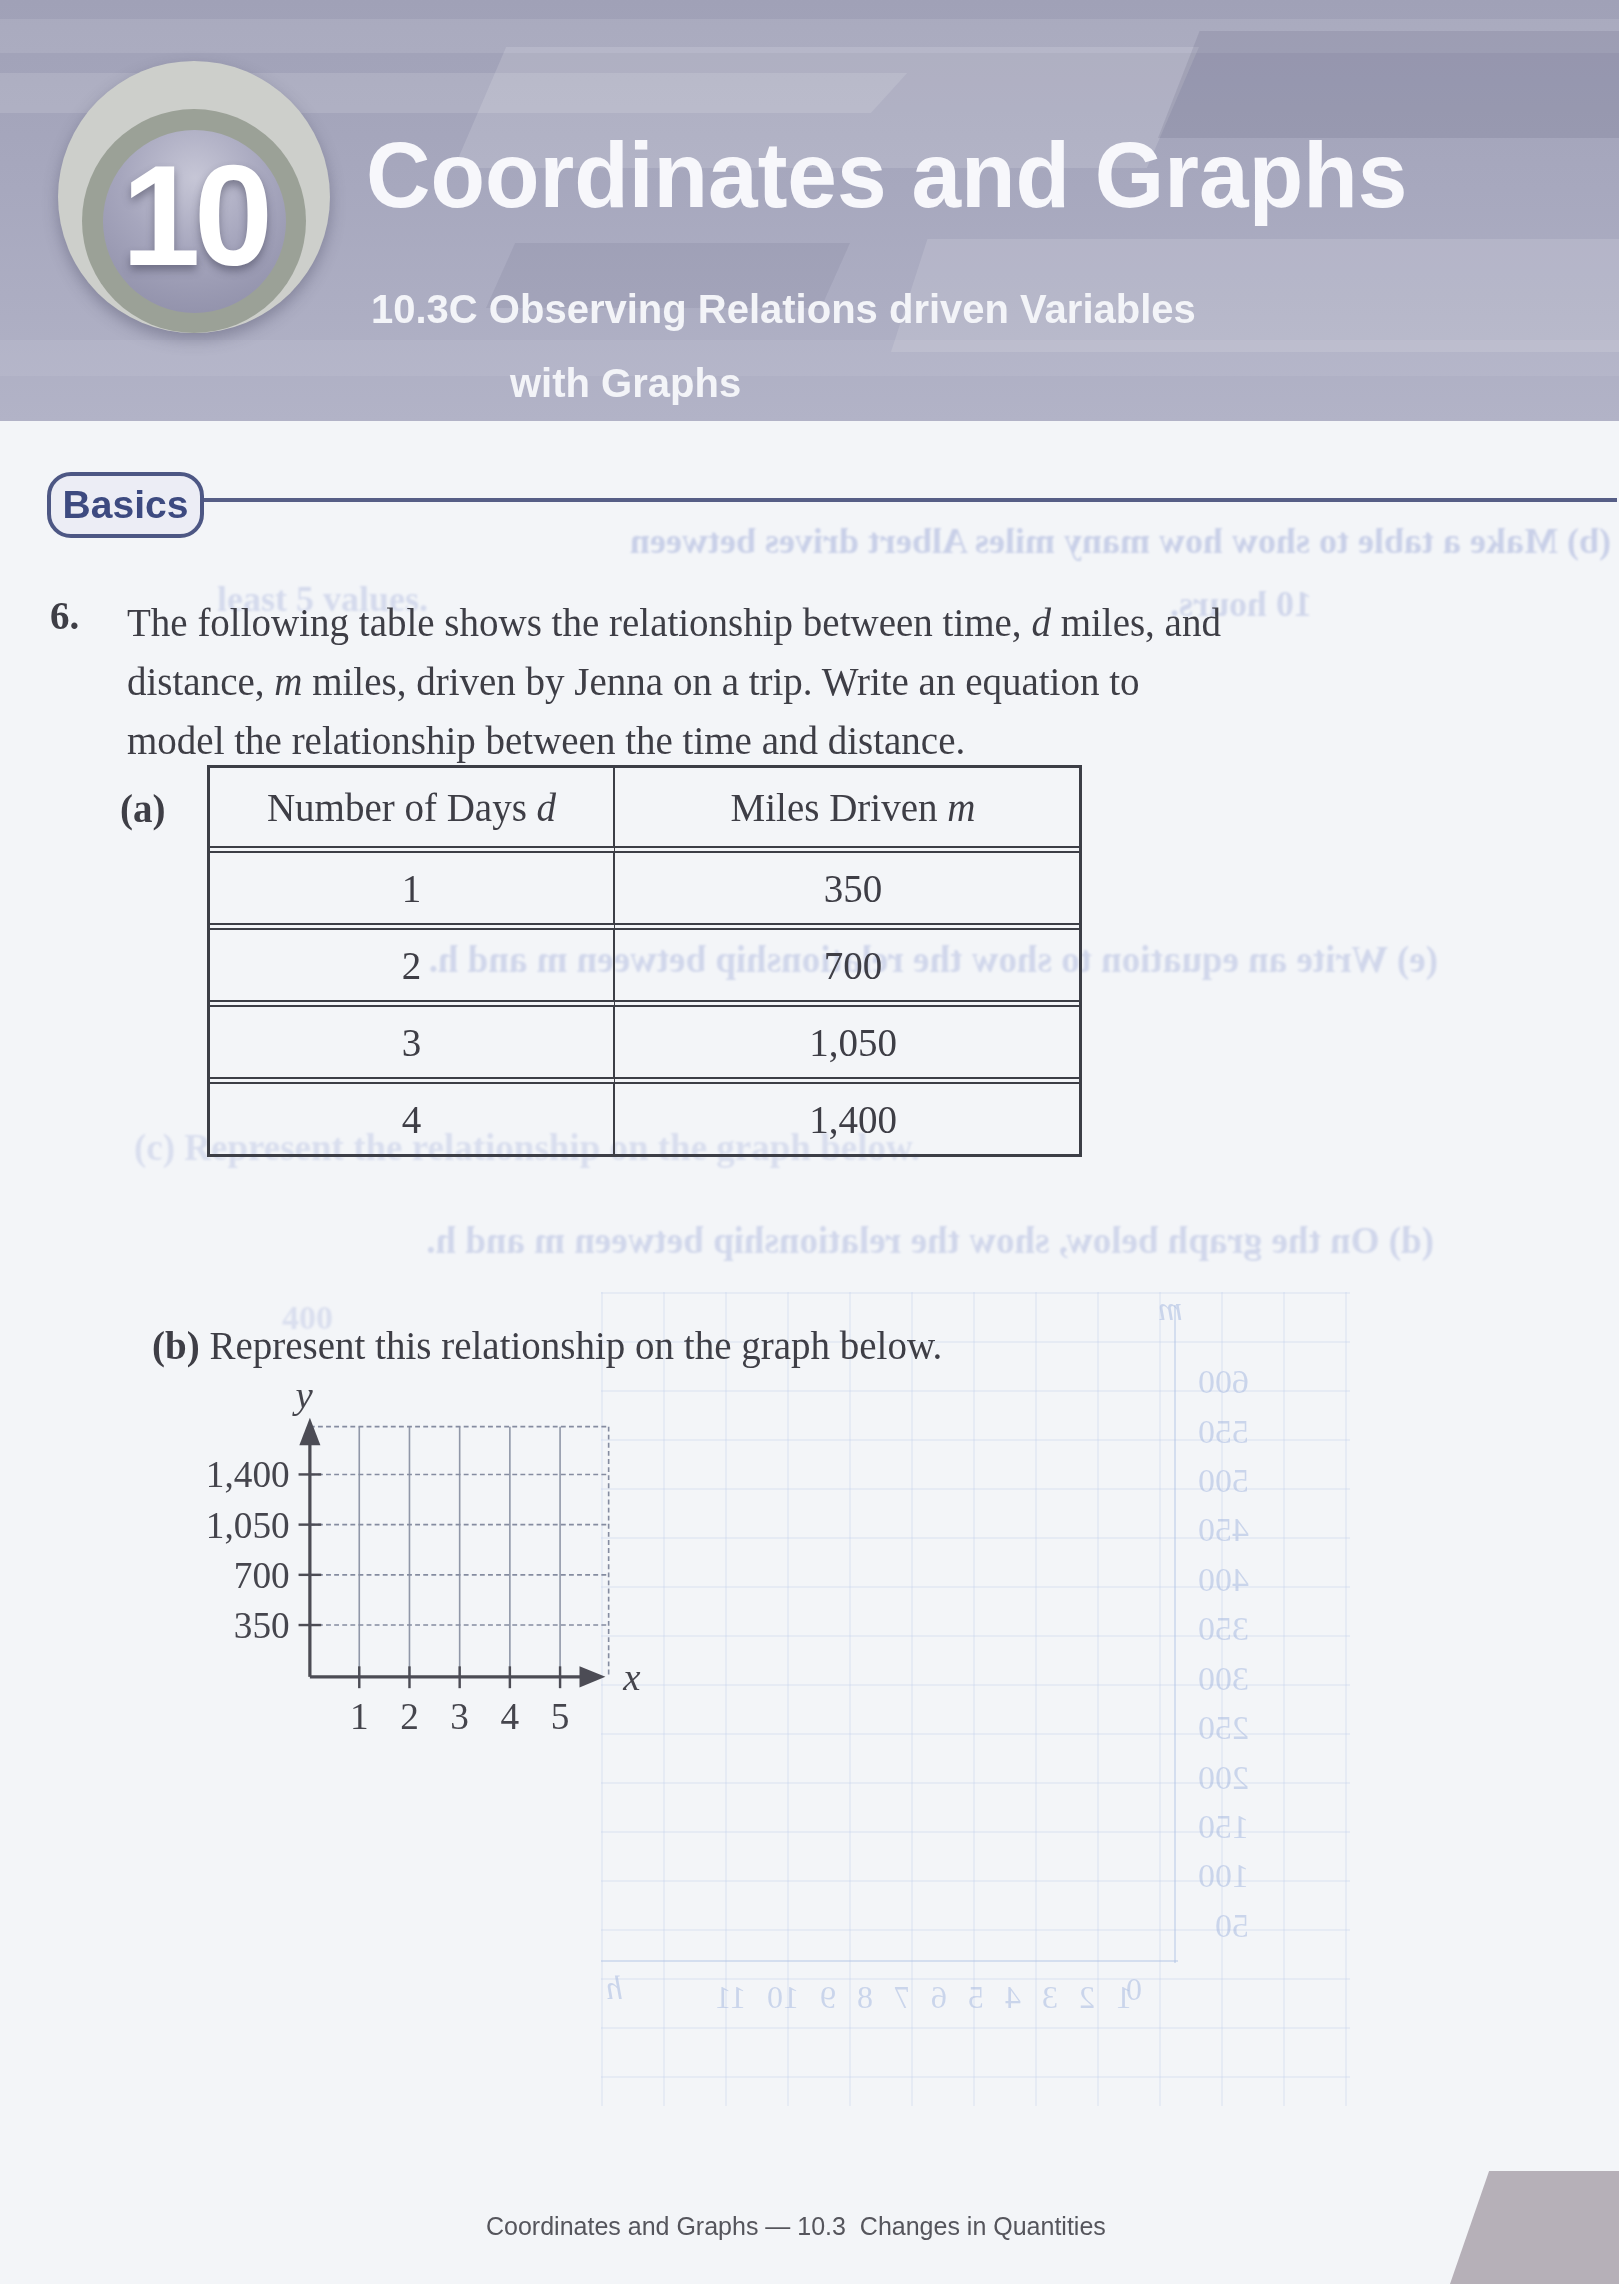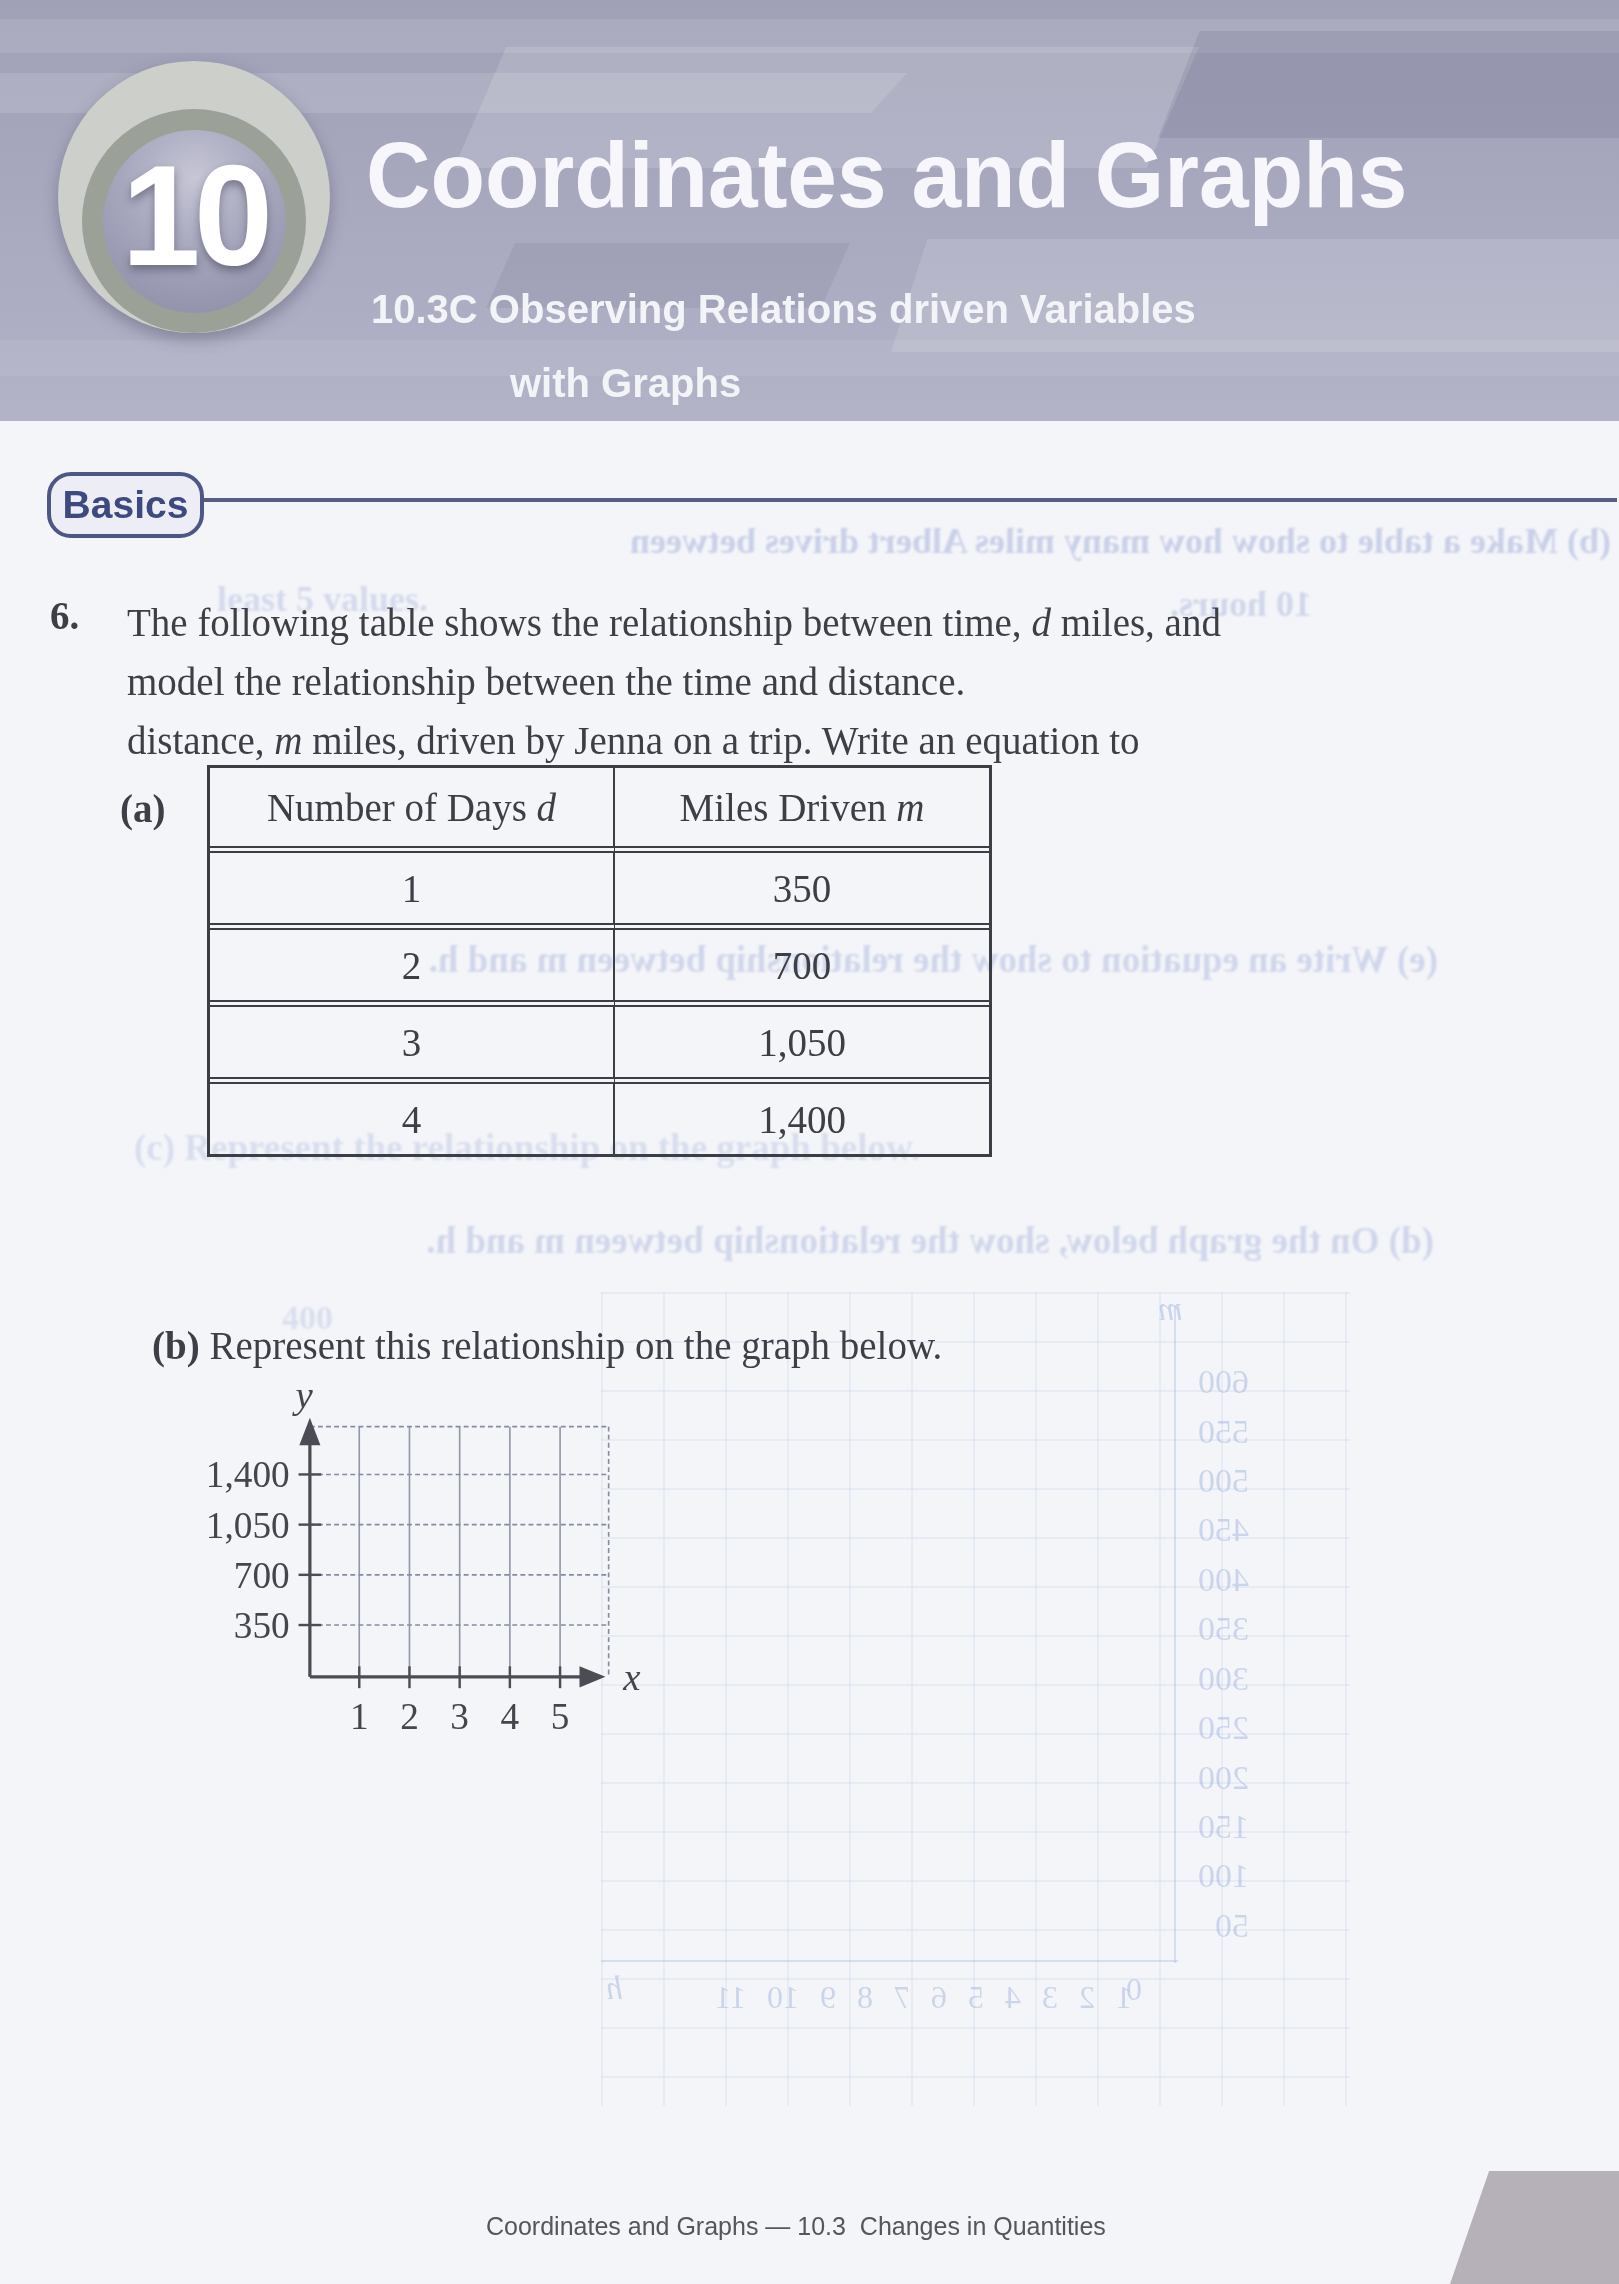--- a/index.html
+++ b/index.html
@@ -74,21 +74,21 @@
     position:absolute; left:207px; top:765px; z-index:2;
     border-collapse:separate; border-spacing:0; border:3.2px solid #3c3e46;
     font-size:39px; color:#3e3e46; text-align:center;
   }
   .data-table th, .data-table td {
     font-weight:normal; border-bottom:7.3px double #3c3e46; vertical-align:middle; padding:0;
   }
   .data-table th { height:78px; }
   .data-table td { height:70px; }
   .data-table th:first-child, .data-table td:first-child { width:403px; border-right:2.4px solid #3c3e46; }
-  .data-table th:last-child, .data-table td:last-child { width:374px; }
+  .data-table th:last-child, .data-table td:last-child { width:452px;padding-left:12px; }
   .data-table tr:last-child td { border-bottom:none; }
 
   
   .part-b { position:absolute; left:121px; top:1323px; font-size:39px; z-index:2; white-space:nowrap;margin-left:31px; }
   .part-b .plabel { font-weight:bold; }
 
   
   .graph-svg { position:absolute; left:186px; top:1369px; z-index:2; }
   .graph-svg text { font-family:"Liberation Serif", serif; fill:#45454d; }
   .graph-svg .ticklabel { font-size:46px; }
@@ -199,22 +199,22 @@
     <div class="bg-zero">0</div>
     <div class="bg-h">h</div>
   </div>
 
   <div class="basics-badge">Basics</div>
   <div class="basics-rule"></div>
 
   <div class="q-number">6.</div>
   <div class="q-text">
     <div><span>The following table shows the relationship between time, </span><span class="v">d</span><span> miles, and</span></div>
+    <div><span>distance, </span><span class="v">m</span><span> miles, driven by Jenna on a trip. Write an equation to</span></div>
     <div><span>model the relationship between the time and distance.</span></div>
-    <div><span>distance, </span><span class="v">m</span><span> miles, driven by Jenna on a trip. Write an equation to</span></div>
   </div>
 
   <div class="table-label">(a)</div>
   <table class="data-table">
     <thead>
       <tr>
         <th><span>Number of Days </span><span class="v">d</span></th>
         <th><span>Miles Driven </span><span class="v">m</span></th>
       </tr>
     </thead>

